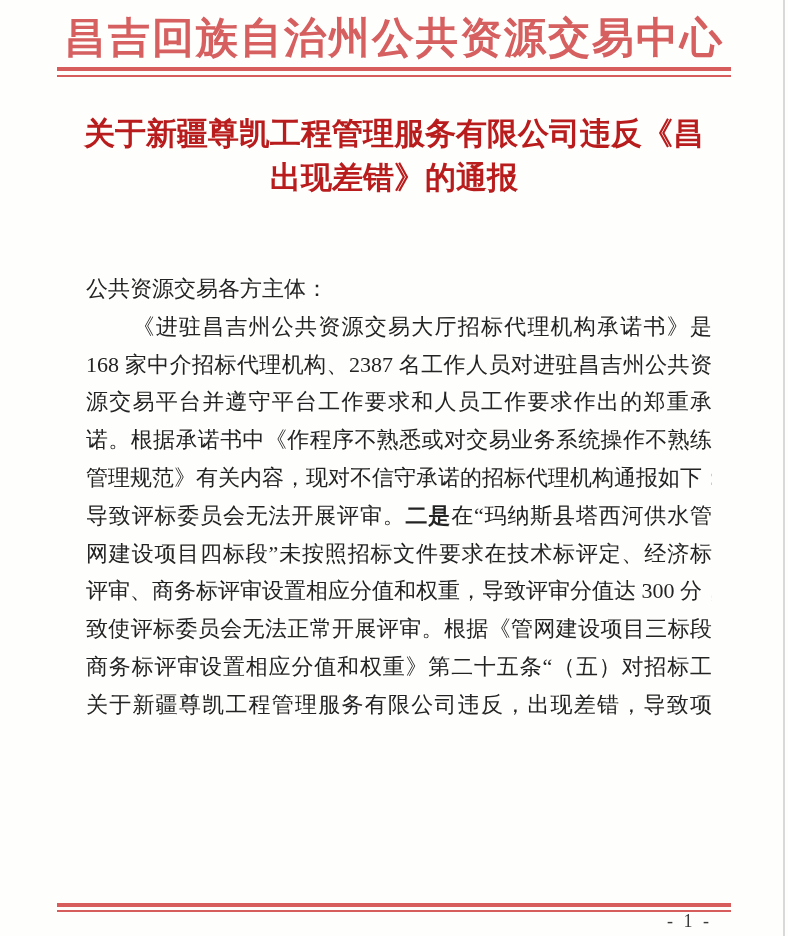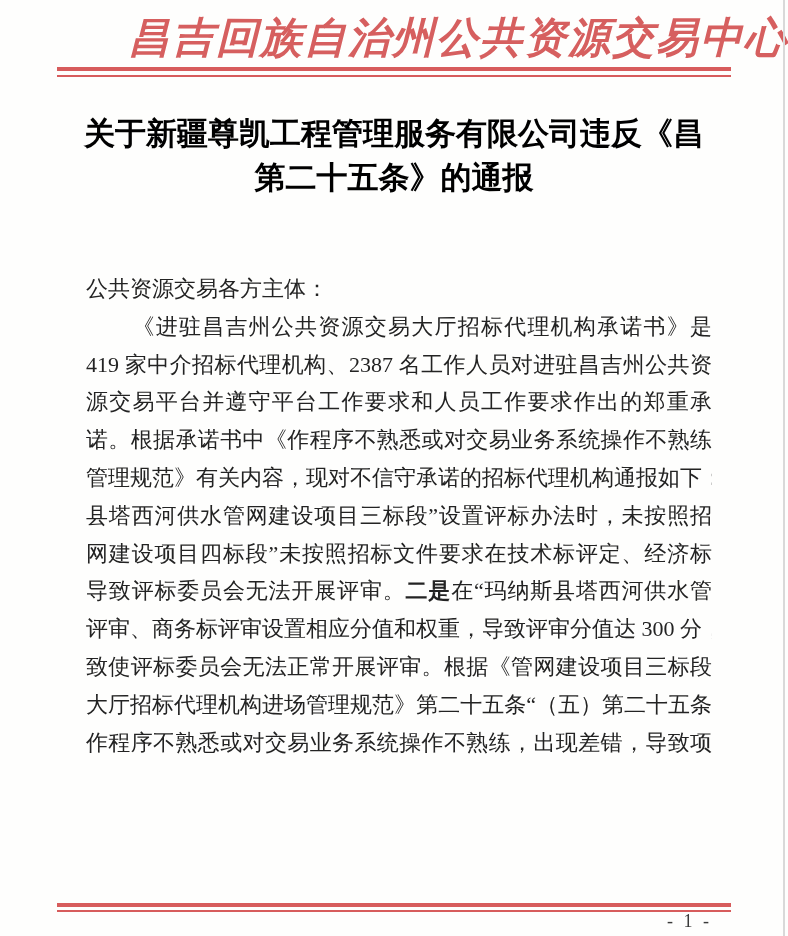--- a/index.html
+++ b/index.html
@@ -14,48 +14,47 @@
     background: #fefefd;
     overflow: hidden;
     font-family: "Liberation Serif", "DejaVu Serif", serif;
   }
   
   .org-name {
     position: absolute;
     top: 10px;
     left: 0;
     width: 100%;
-    text-align: right;
+    text-align: center;
     font-size: 42px;
     font-weight: bold;
     color: #d65f5f;
     letter-spacing: 2px;
     white-space: nowrap;
-    font-style: italic;
   }
   .header-rule {
     position: absolute;
     top: 67px;
     left: 57px;
     width: 674px;
     height: 10px;
     border-top: 4px solid #d75c5c;
     border-bottom: 2px solid #d75c5c;
     box-sizing: border-box;
   }
   
   .doc-title {
     position: absolute;
     top: 112px;
     left: 58px;
     width: 672px;
     text-align: center;
     font-size: 31px;
     font-weight: bold;
-    color: #000000;
+    color: #b91c1c;
     line-height: 44px;
   }
   
   .doc-body {
     position: absolute;
     top: 270px;
     left: 86px;
     width: 626px;
     font-size: 22px;
     color: #232323;
@@ -110,37 +109,36 @@
 <body>
 
 <div class="page">
 
   <div class="org-name">昌吉回族自治州公共资源交易中心</div>
 
   <div class="header-rule"></div>
 
   <div class="doc-title">
       <div>关于新疆尊凯工程管理服务有限公司违反《昌</div>
-      <div>第二十五条》的通报</div>
+      <div>出现差错》的通报</div>
     </div>
 
   <div class="doc-body">
       <div class="body-line short"><span>公共资源交易各方主体：</span></div>
       <div class="body-line"><span>　　《进驻昌吉州公共资源交易大厅招标代理机构承诺书》是</span></div>
-      <div class="body-line"><span>419 家中介招标代理机构、2387 名工作人员对进驻昌吉州公共资</span></div>
+      <div class="body-line"><span>168 家中介招标代理机构、2387 名工作人员对进驻昌吉州公共资</span></div>
       <div class="body-line"><span>源交易平台并遵守平台工作要求和人员工作要求作出的郑重承</span></div>
       <div class="body-line"><span>诺。根据承诺书中《作程序不熟悉或对交易业务系统操作不熟练</span></div>
       <div class="body-line"><span>管理规范》有关内容，现对不信守承诺的招标代理机构通报如下：</span></div>
-      <div class="body-line"><span>县塔西河供水管网建设项目三标段”设置评标办法时，未按照招</span></div>
+      <div class="body-line"><span>导致评标委员会无法开展评审。</span><b>二是</b><span>在“玛纳斯县塔西河供水管</span></div>
       <div class="body-line"><span>网建设项目四标段”未按照招标文件要求在技术标评定、经济标</span></div>
-      <div class="body-line"><span>导致评标委员会无法开展评审。</span><b>二是</b><span>在“玛纳斯县塔西河供水管</span></div>
       <div class="body-line"><span>评审、商务标评审设置相应分值和权重，导致评审分值达 300 分，</span></div>
       <div class="body-line"><span>致使评标委员会无法正常开展评审。根据《管网建设项目三标段</span></div>
-      <div class="body-line"><span>大厅招标代理机构进场管理规范》第二十五条“（五）第二十五条</span></div>
-      <div class="body-line"><span>作程序不熟悉或对交易业务系统操作不熟练，出现差错，导致项</span></div>
+      <div class="body-line"><span>商务标评审设置相应分值和权重》第二十五条“（五）对招标工</span></div>
+      <div class="body-line"><span>关于新疆尊凯工程管理服务有限公司违反，出现差错，导致项</span></div>
     </div>
 
   <div class="footer-rule"></div>
 
   <div class="page-number">- 1 -</div>
 
   <div class="scan-edge"></div>
 
 </div>
 

